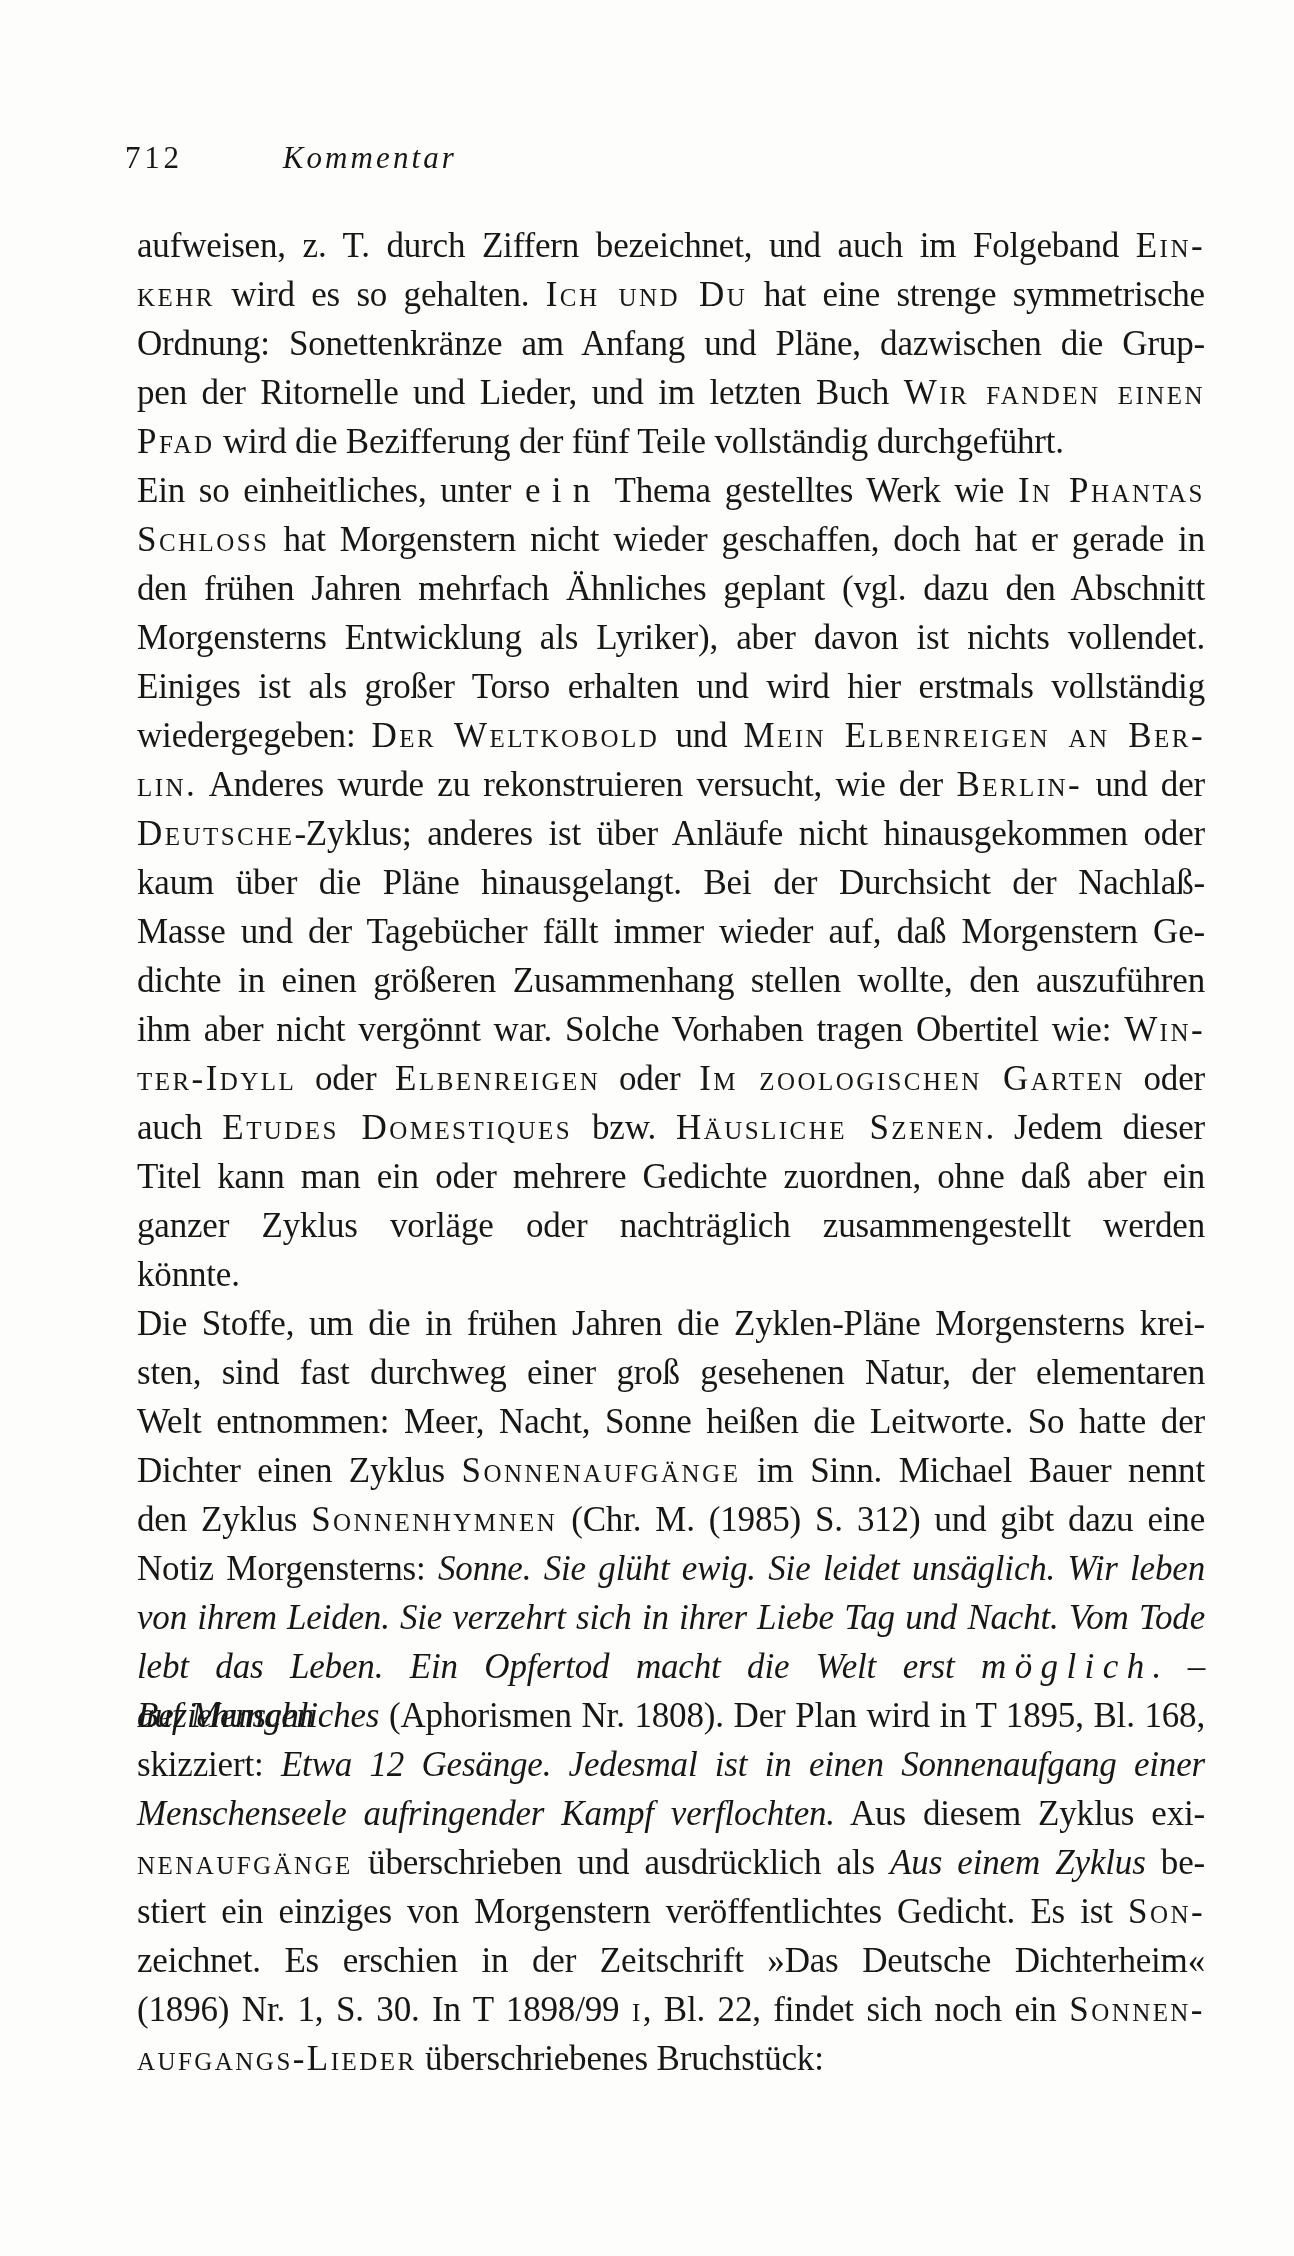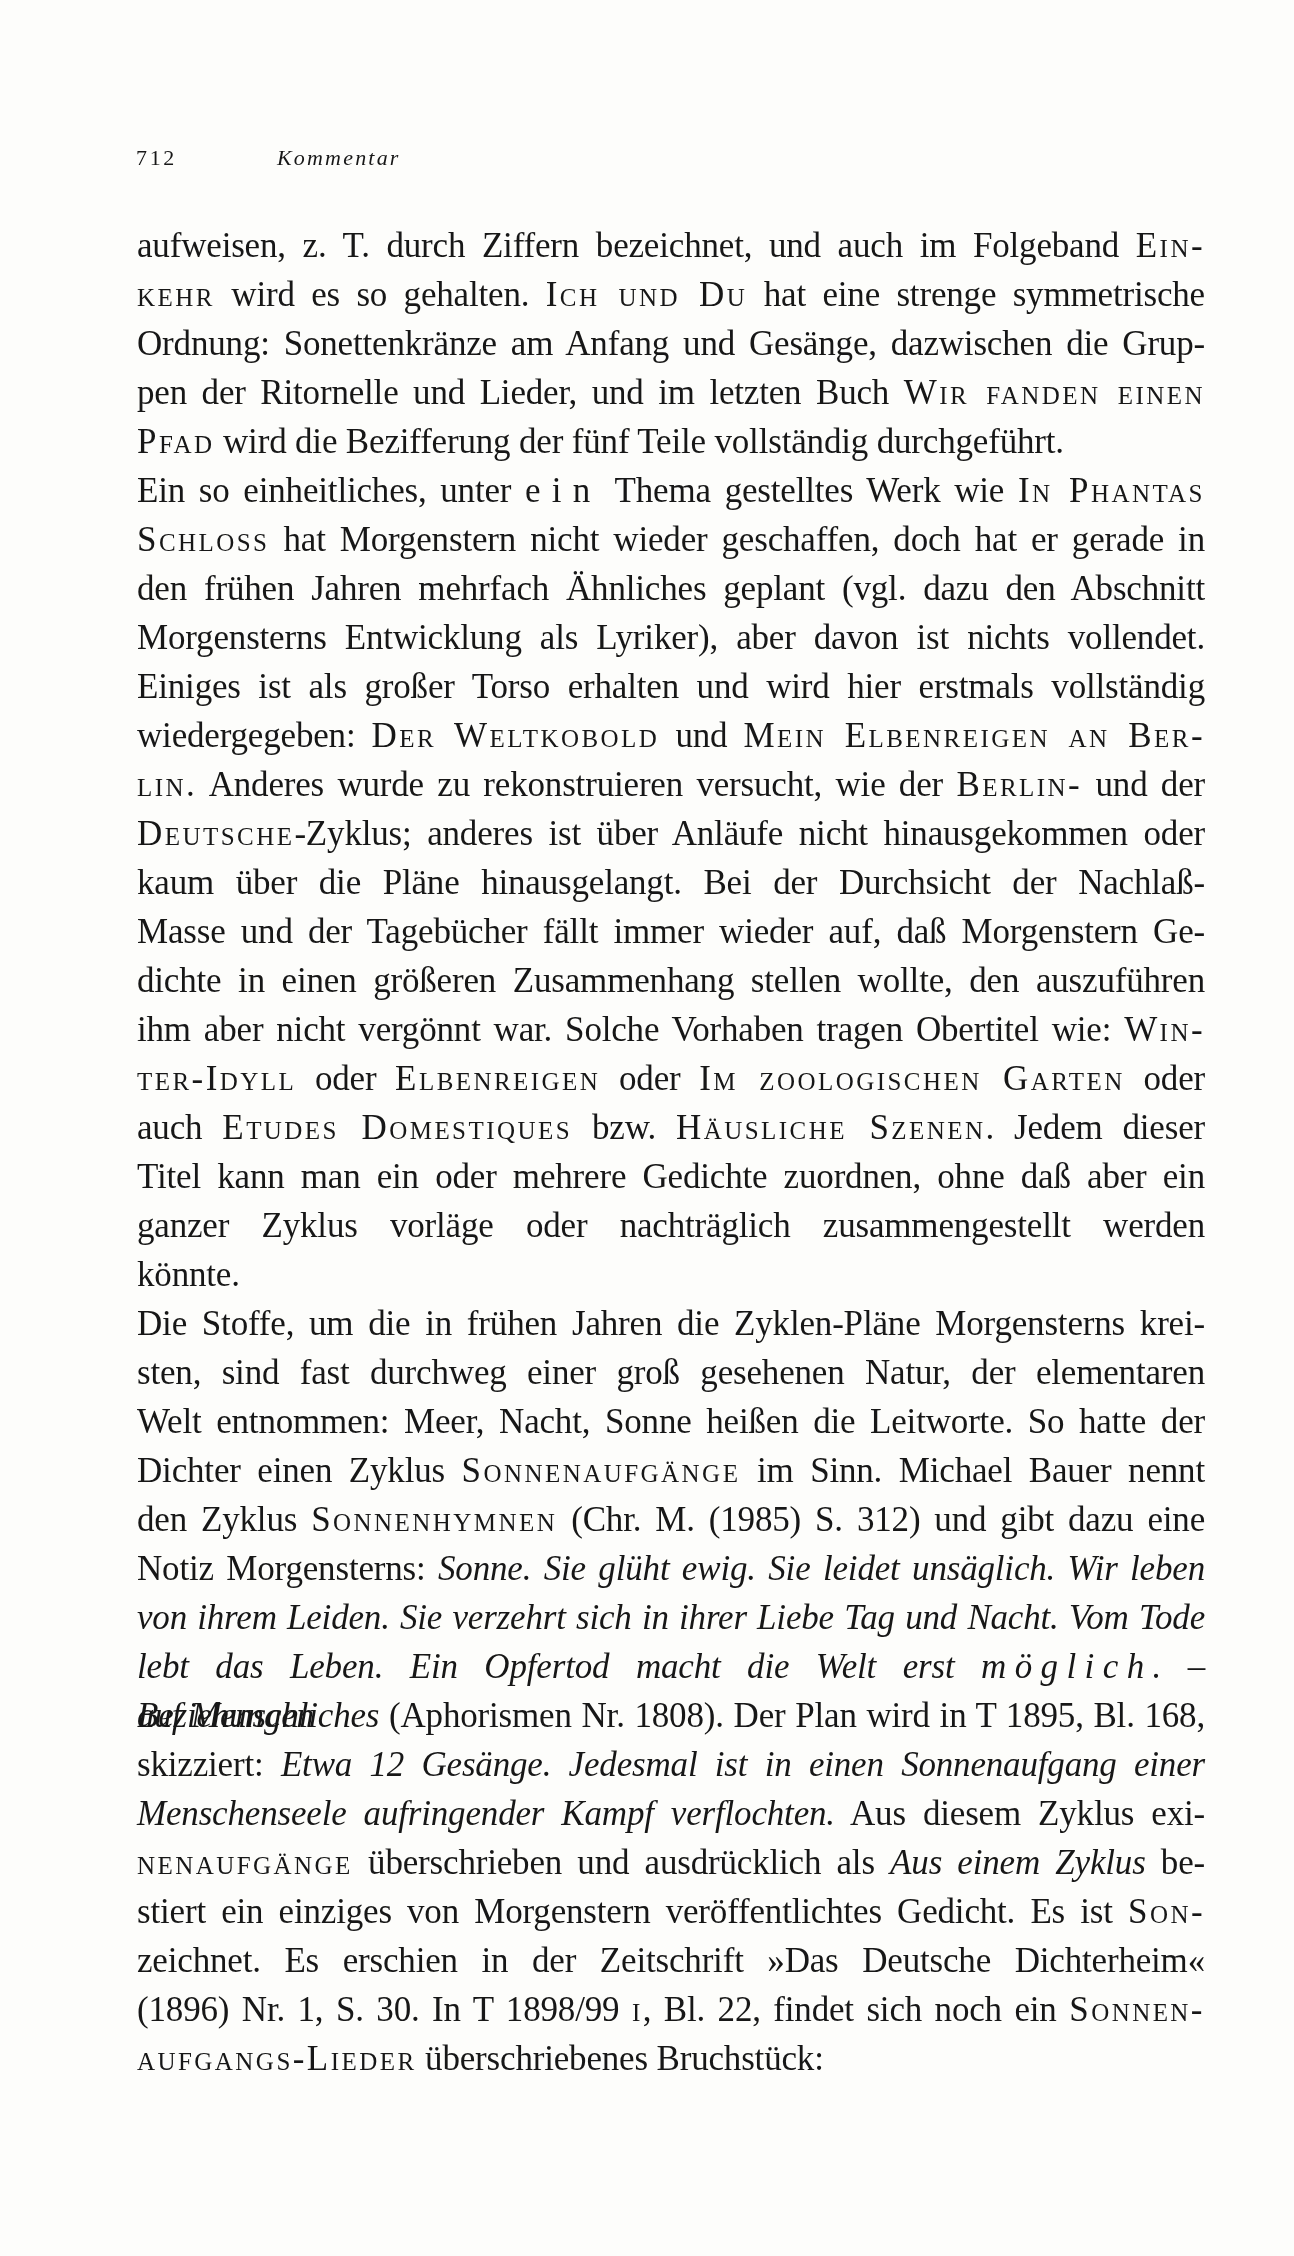--- a/index.html
+++ b/index.html
@@ -15,23 +15,23 @@
     position: relative;
     overflow: hidden;
   }
   .page {
     position: relative;
     width: 1294px;
     height: 2256px;
   }
   .page-header {
     position: absolute;
-    left: 136px;
+    left: 125px;
     top: 138px;
-    font-size: 22px;
+    font-size: 31px;
     line-height: 40px;
     white-space: nowrap;
   }
   .page-number {
     letter-spacing: 0.12em;
   }
   .running-title {
     display: inline-block;
     margin-left: 100px;
     font-style: italic;
@@ -74,21 +74,21 @@
 </head>
 <body style="background: rgb(253, 253, 251); color: rgb(23, 23, 23);">
 
 <div class="page">
   <div class="page-header">
     <span class="page-number">712</span><span class="running-title">Kommentar</span>
   </div>
   <div class="body-text">
       <div class="line"><span>aufweisen, z. T. durch Ziffern bezeichnet, und auch im Folgeband </span><span class="seg-sc">Ein-</span></div>
       <div class="line"><span class="seg-sc">kehr</span><span> wird es so gehalten. </span><span class="seg-sc">Ich und Du</span><span> hat eine strenge symmetrische</span></div>
-      <div class="line"><span>Ordnung: Sonettenkränze am Anfang und Gesänge, dazwischen die Grup-</span></div>
+      <div class="line"><span>Ordnung: Sonettenkränze am Anfang und Pläne, dazwischen die Grup-</span></div>
       <div class="line"><span>pen der Ritornelle und Lieder, und im letzten Buch </span><span class="seg-sc">Wir fanden einen</span></div>
       <div class="line para-end"><span class="seg-sc">Pfad</span><span> wird die Bezifferung der fünf Teile vollständig durchgeführt.</span></div>
       <div class="line"><span>Ein so einheitliches, unter </span><span class="seg-sp">ein</span><span> Thema gestelltes Werk wie </span><span class="seg-sc">In Phantas</span></div>
       <div class="line"><span class="seg-sc">Schloss</span><span> hat Morgenstern nicht wieder geschaffen, doch hat er gerade in</span></div>
       <div class="line"><span>den frühen Jahren mehrfach Ähnliches geplant (vgl. dazu den Abschnitt</span></div>
       <div class="line"><span>Morgensterns Entwicklung als Lyriker), aber davon ist nichts vollendet.</span></div>
       <div class="line"><span>Einiges ist als großer Torso erhalten und wird hier erstmals vollständig</span></div>
       <div class="line"><span>wiedergegeben: </span><span class="seg-sc">Der Weltkobold</span><span> und </span><span class="seg-sc">Mein Elbenreigen an Ber-</span></div>
       <div class="line"><span class="seg-sc">lin.</span><span> Anderes wurde zu rekonstruieren versucht, wie der </span><span class="seg-sc">Berlin-</span><span> und der</span></div>
       <div class="line"><span class="seg-sc">Deutsche</span><span>-Zyklus; anderes ist über Anläufe nicht hinausgekommen oder</span></div>

